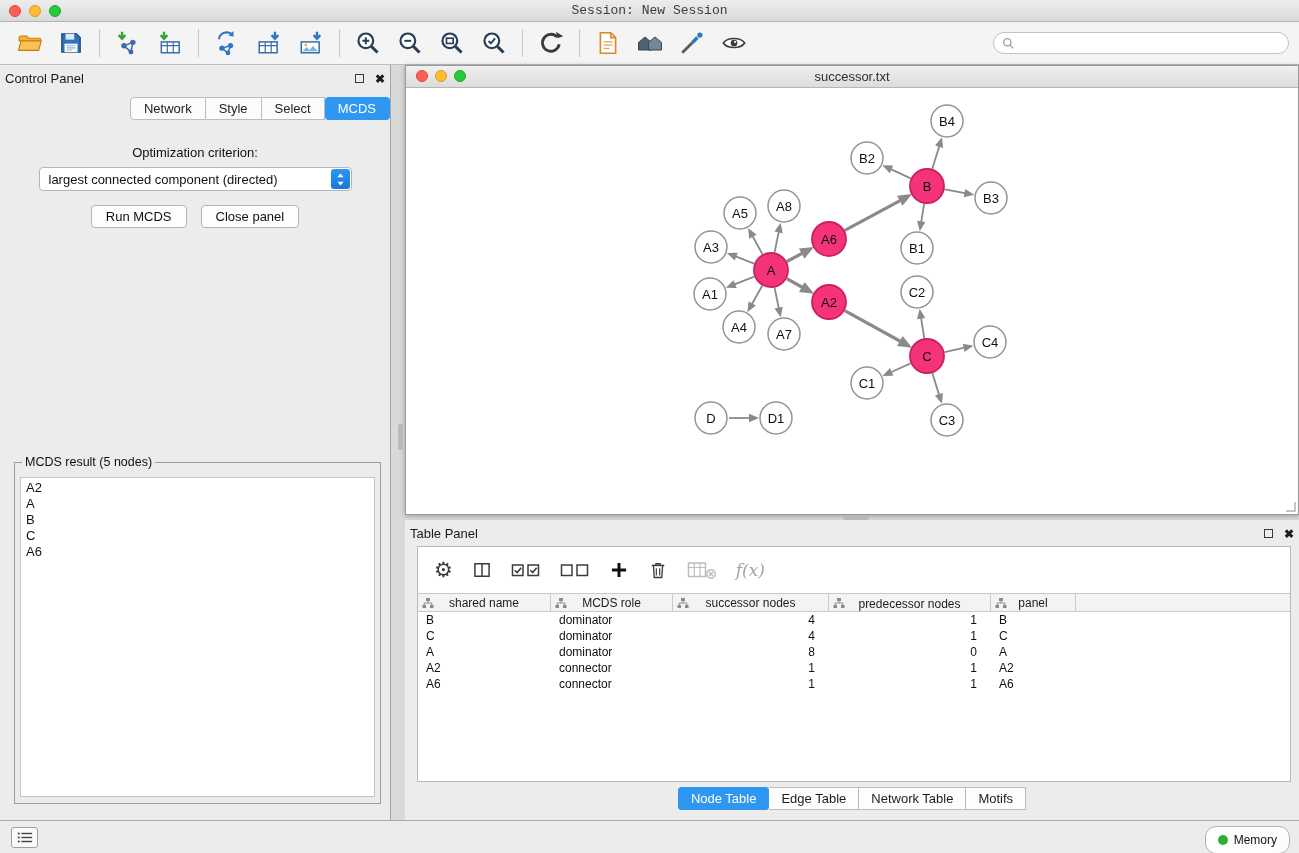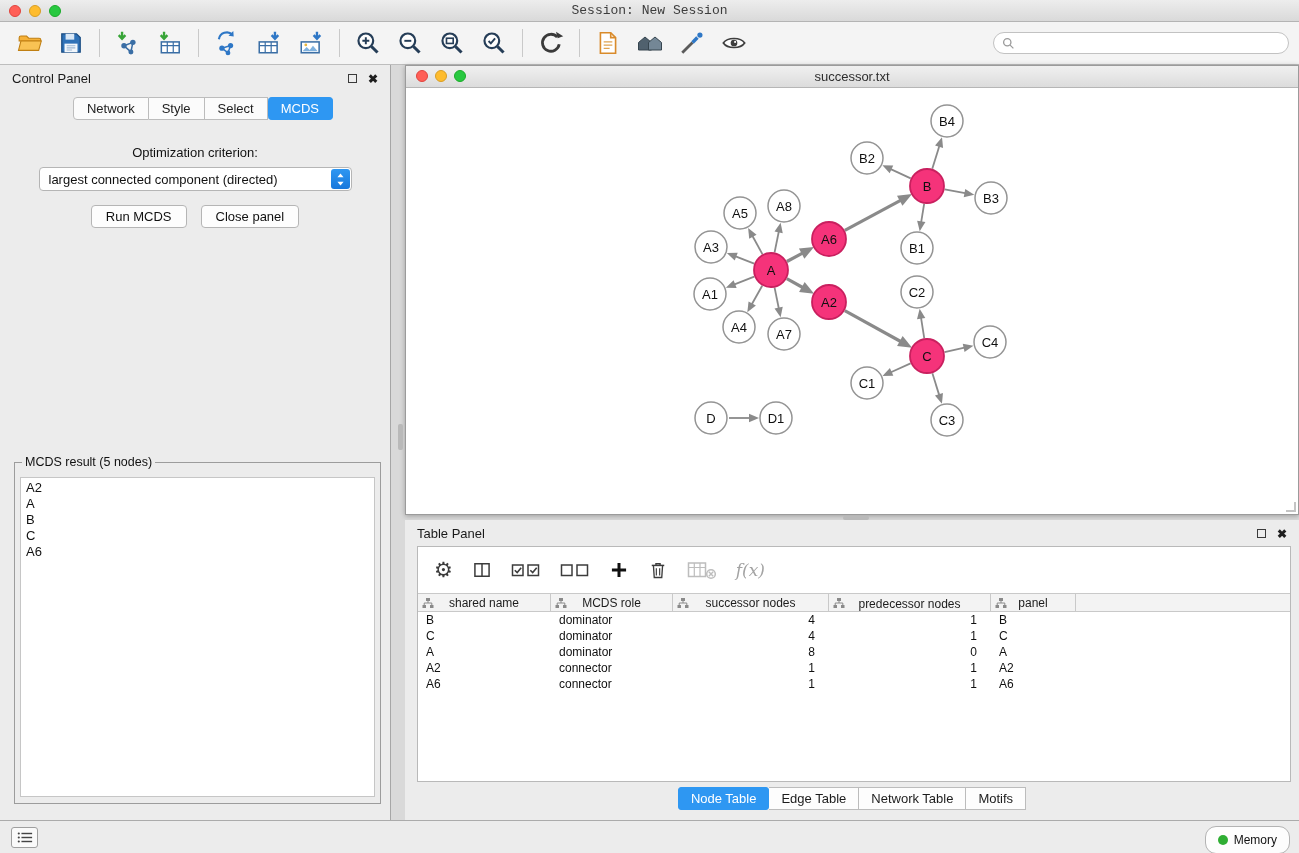--- a/index.html
+++ b/index.html
@@ -18,25 +18,25 @@
   .toolbar{position:absolute;top:22px;left:0;right:0;height:43px;background:#f4f4f4;border-bottom:1px solid #bdbdbd;display:flex;align-items:center;padding:0 10px;}
   .tbtn{width:42px;height:36px;display:flex;align-items:center;justify-content:center;cursor:default;}
   .tbtn:first-child{width:40px;}
   .ic{width:26px;height:26px;}
   .vsep{width:1px;height:28px;background:#c9c9c9;margin:0 7px;}
   .search-box{margin-left:auto;width:296px;height:22px;background:#fff;border:1px solid #c2c2c2;border-radius:11px;display:flex;align-items:center;padding:0 8px;gap:5px;}
   .search-box input{border:none;outline:none;flex:1;font-size:13px;font-family:"Liberation Sans",sans-serif;color:#333;background:transparent;}
 
   
   .control-panel{position:absolute;top:65px;left:0;width:391px;bottom:33px;background:#ececec;border-right:1px solid #a6a6a6;}
-  .panel-header{height:27px;display:flex;align-items:center;padding:0 12px;font-size:13px;color:#1a1a1a;}
+  .panel-header{height:27px;display:flex;align-items:center;padding:0 5px;font-size:13px;color:#1a1a1a;}
   .win-icons{margin-left:auto;display:flex;align-items:center;gap:11px;}
   .float-icon{width:9px;height:9px;border:1.5px solid #3a3a3a;display:inline-block;}
   .close-x{font-size:12px;font-weight:bold;color:#1e1e1e;line-height:1;}
-  .cp-tabs{display:flex;justify-content:center;margin-top:5px;margin-left:16px;}
+  .cp-tabs{display:flex;justify-content:flex-end;margin-top:5px;margin-left:16px;}
   .cp-tab{font-size:13px;color:#222;background:#fbfbfb;border:1px solid #bcbcbc;border-left:none;padding:3px 13px;line-height:15px;}
   .cp-tab:first-child{border-left:1px solid #bcbcbc;border-radius:4px 0 0 4px;}
   .cp-tab:last-child{border-radius:0 4px 4px 0;}
   .cp-tab.active{background:var(--accent-blue,#2e97f2);border-color:var(--accent-blue,#2e97f2);color:#fff;border-radius:4px;}
   .opt-label{margin-top:25px;text-align:center;font-size:13px;color:#111;}
   .dropdown{margin:7px auto 0;width:313px;height:24px;background:#fff;border:1px solid #b5b5b5;border-radius:4px;position:relative;display:flex;align-items:center;padding:0 24px 0 9px;font-size:13px;color:#111;}
   .dd-text{white-space:nowrap;overflow:hidden;}
   .dd-stepper{position:absolute;right:1px;top:1px;bottom:1px;width:19px;border-radius:3px;background:linear-gradient(var(--accent-blue,#2e97f2),#1878dc);display:flex;align-items:center;justify-content:center;}
   .btn-row{display:flex;justify-content:center;gap:14px;margin-top:14px;}
   .btn{font-family:"Liberation Sans",sans-serif;font-size:13px;color:#111;background:#fdfdfd;border:1px solid #b5b5b5;border-radius:4px;padding:3px 14px;line-height:15px;}

